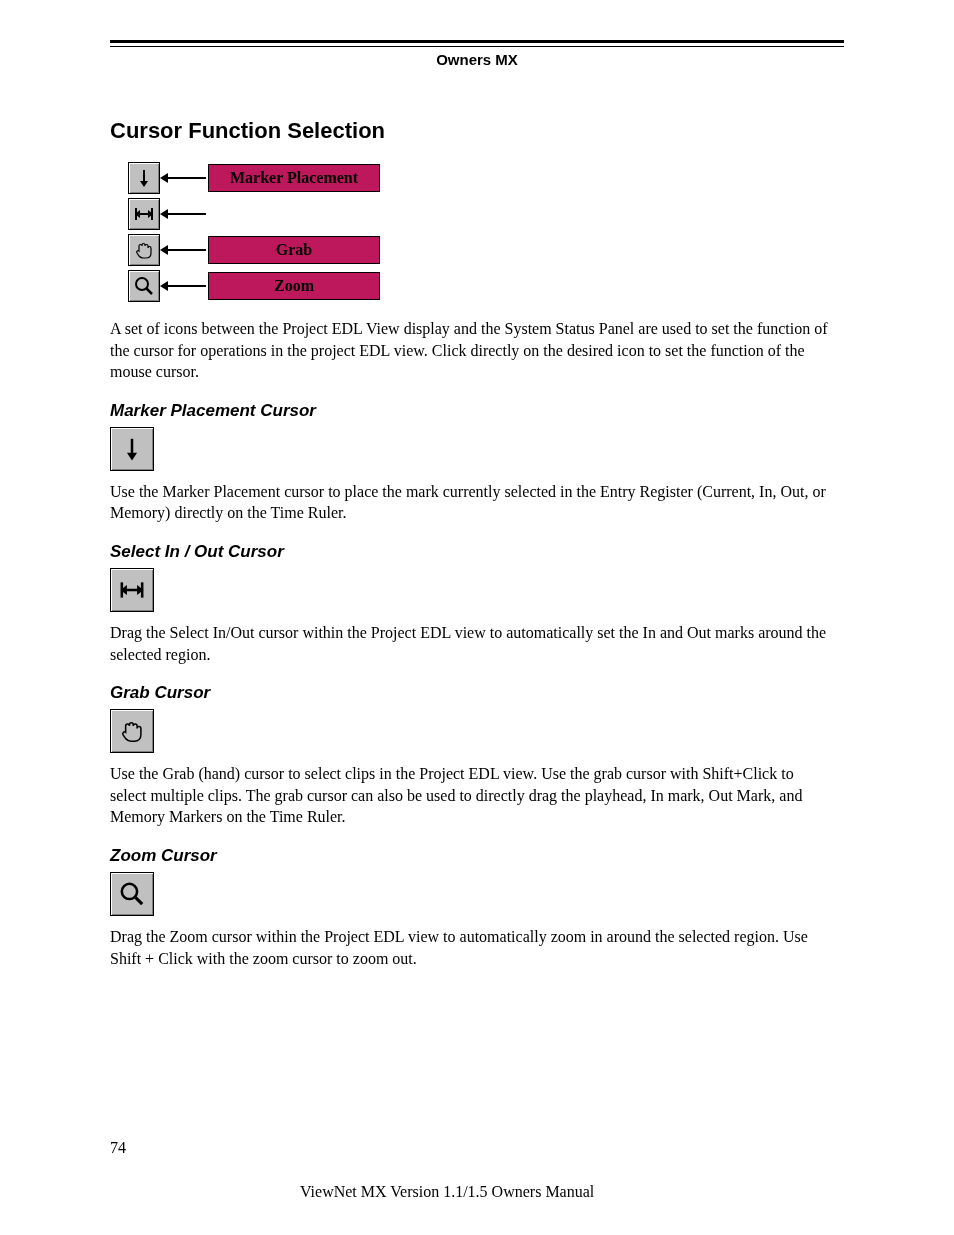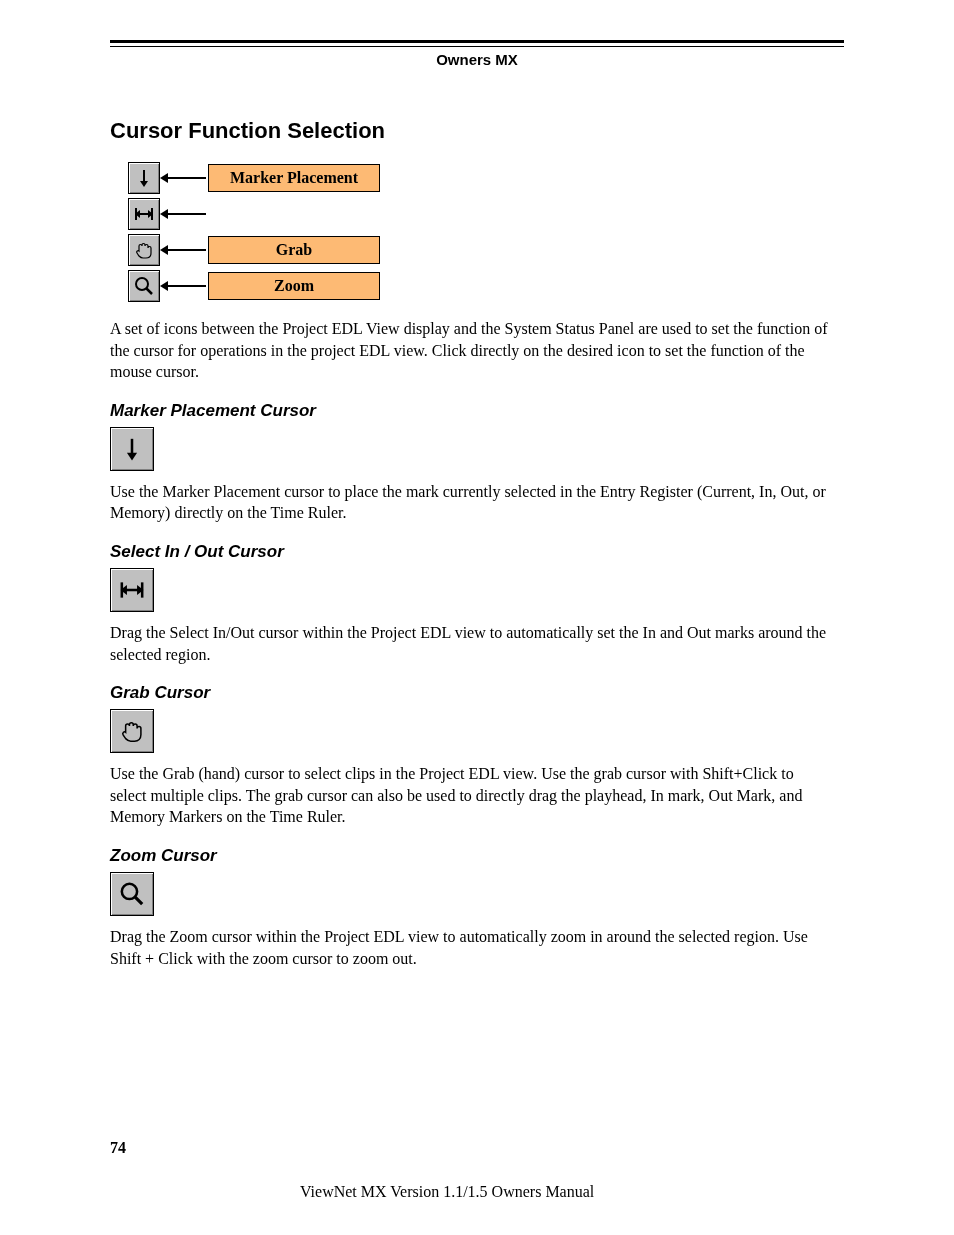--- a/index.html
+++ b/index.html
@@ -84,35 +84,34 @@
     border-bottom: 5px solid transparent;
   }
   .label-box {
     border: 1px solid #000;
     padding: 4px 0;
     width: 170px;
     text-align: center;
     font-family: "Times New Roman", Times, serif;
     font-weight: bold;
     font-size: 16px;
-    background: #fdba74;
+    background: #be185d;
   }
 
   .icon-standalone {
     margin: 4px 0 8px 0;
   }
 
   .footer {
     margin-top: 170px;
     display: flex;
     font-size: 16px;
   }
   .footer .page-num {
     width: 190px;
-    font-weight: bold;
   }
   .footer .footer-title {
     flex: 1;
     text-align: left;
     margin-top: 44px;
   }
 
   
   svg { display: block; }
 </style>

